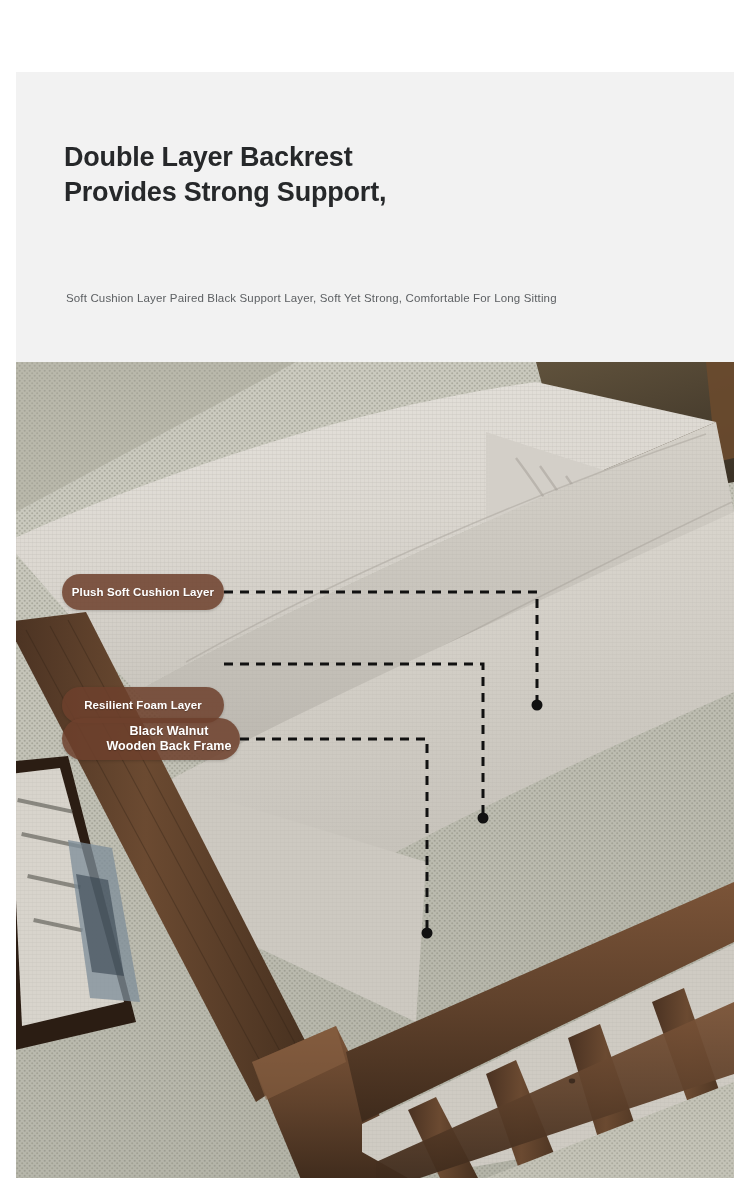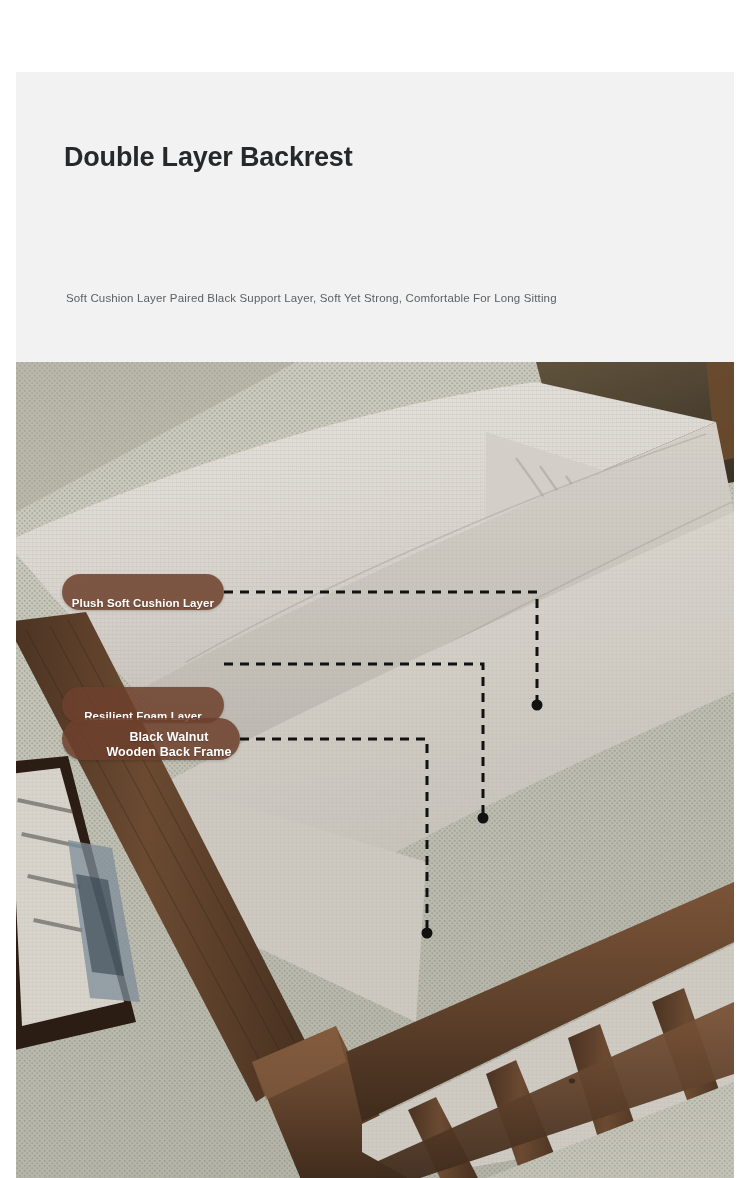--- a/index.html
+++ b/index.html
@@ -37,21 +37,21 @@
   .photo svg{position:absolute;left:0;top:0;width:718px;height:816px;display:block;}
 
   
   .overlay{position:absolute;left:0;top:0;width:750px;height:1178px;pointer-events:none;}
 
   .pill{
     position:absolute;
     background:rgba(110,64,44,0.86);
     border-radius:999px;
     color:#fff;
-    display:flex;align-items:flex-end;justify-content:center;
+    display:flex;align-items:center;justify-content:center;
     text-align:center;
     box-shadow:0 1px 3px rgba(0,0,0,0.18);
     pointer-events:auto;
   }
   .pill-txt{
     font-size:11.5px;font-weight:bold;line-height:1.22;
     letter-spacing:0.1px;white-space:pre-line;
     text-shadow:0 1px 1px rgba(0,0,0,0.25);
   }
   #pill-1{left:62px;top:574px;width:162px;height:36px;}
@@ -60,20 +60,21 @@
   #pill-3 .pill-txt{font-size:12.5px;margin-left:36px;}
 </style>
 </head>
 <body>
 
 <div class="page">
 
   <div class="banner">
     <div class="headline">
       <span>Double Layer Backrest</span>
+      <span>Provides Strong Support,</span>
     </div>
     <div class="subhead">Soft Cushion Layer Paired Black Support Layer, Soft Yet Strong, Comfortable For Long Sitting</div>
   </div>
 
   <div class="photo">
     <svg viewBox="0 0 718 816" preserveAspectRatio="none">
       <defs>
         <linearGradient id="cushTop" x1="0" y1="0" x2="0.35" y2="1">
           <stop offset="0" stop-color="#e6e3dd"></stop>
           <stop offset="0.55" stop-color="#dcd8d1"></stop>

